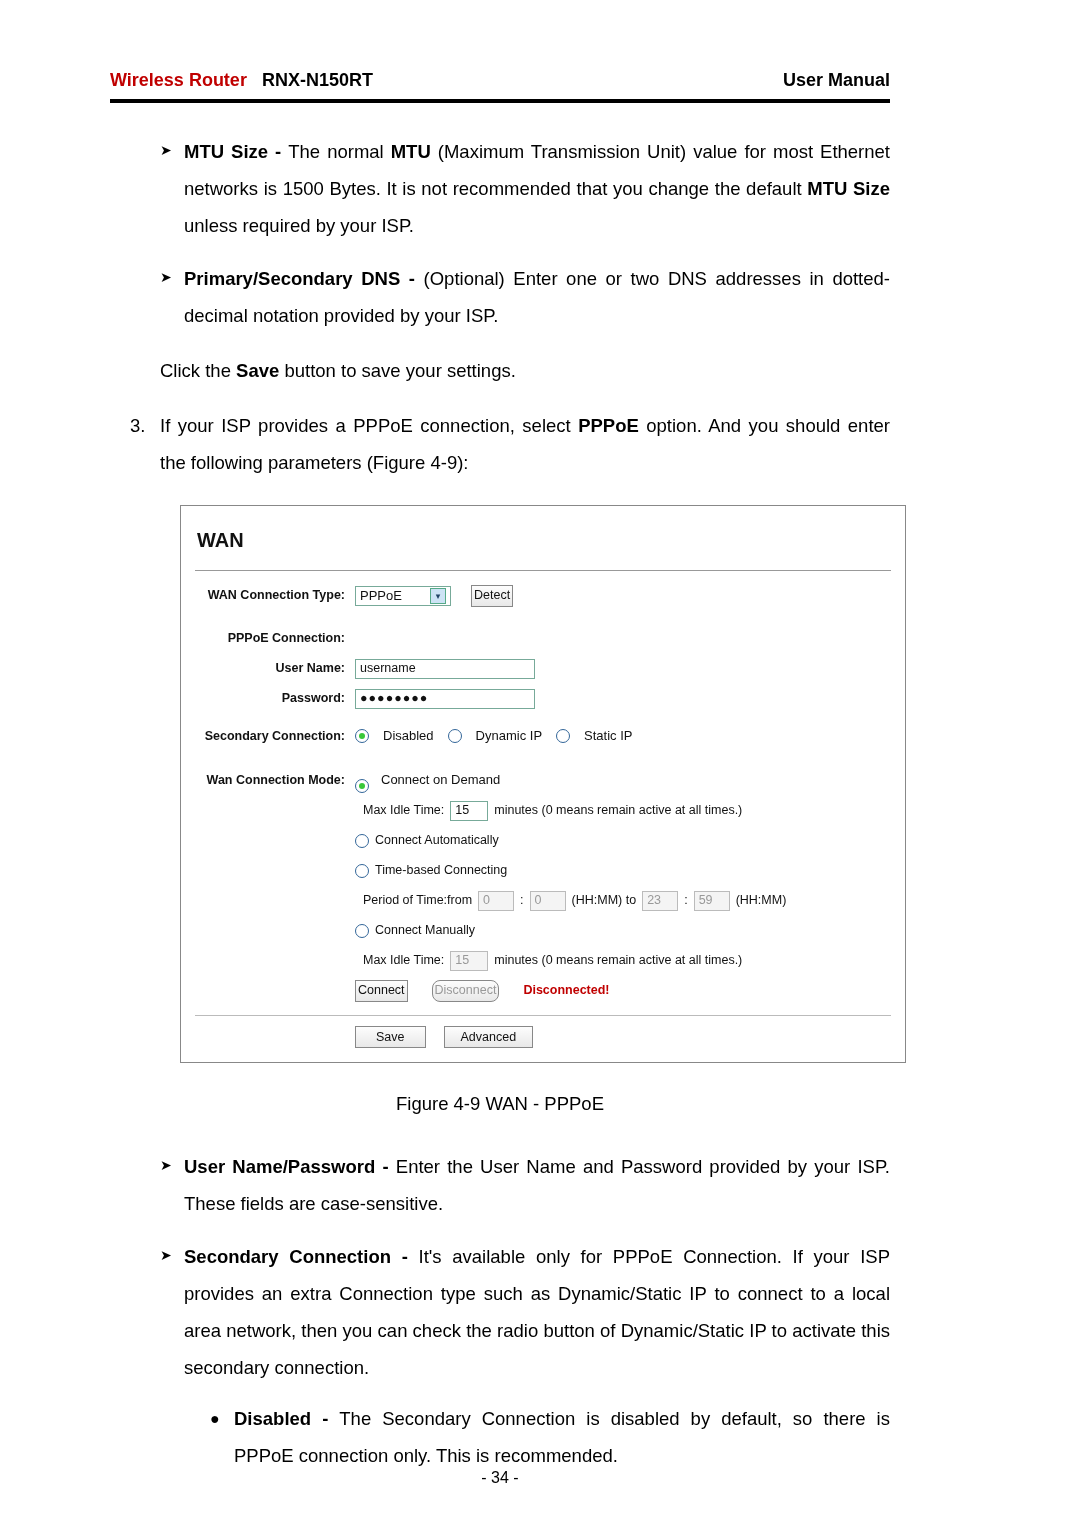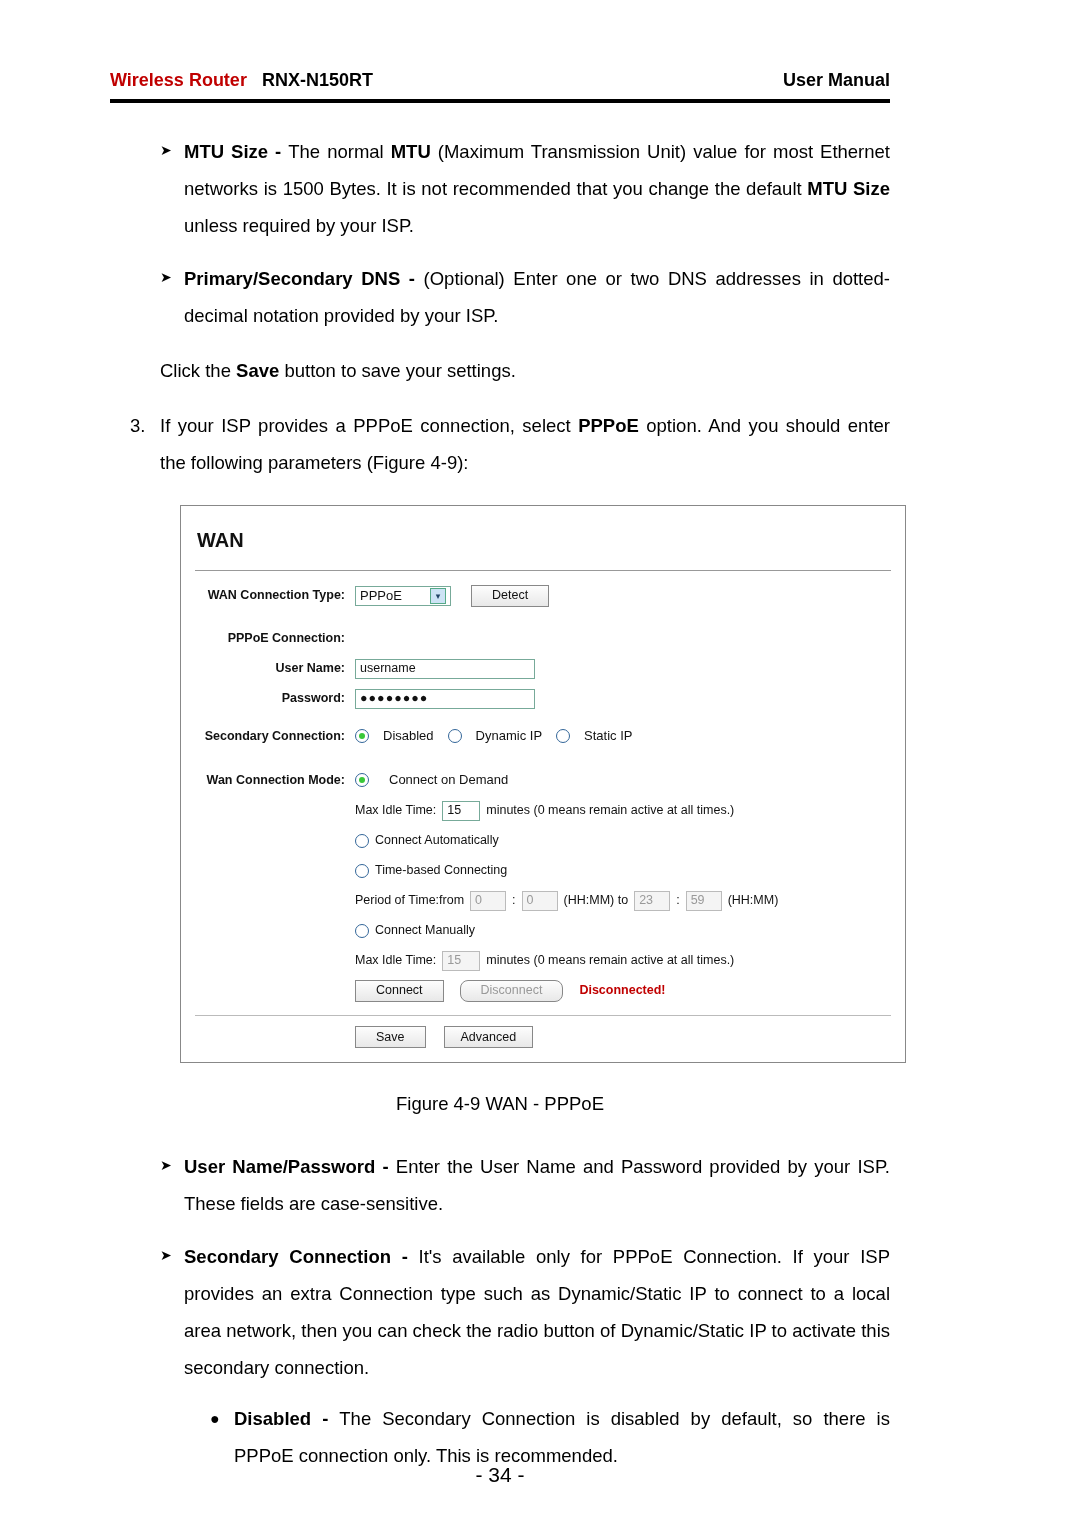--- a/index.html
+++ b/index.html
@@ -57,44 +57,44 @@
     display:inline-flex; align-items:center; justify-content:space-between;
     border:1px solid #7a9; background:#fff; height:20px; width:96px; padding:0 4px;
     box-sizing:border-box;
   }
   .sel .arrow {
     width:14px; height:14px; background:#cde3f5; border:1px solid #5a8;
     display:flex; align-items:center; justify-content:center; font-size:9px; color:#246;
   }
   .btn {
     border:1px solid #888; background:linear-gradient(#fdfdfd,#e8e8e8);
-    height:20px; padding:0 20px; display:inline-flex; align-items:center;
+    height:20px; padding:0 2px; display:inline-flex; align-items:center;
     font-size:12.5px;
   }
   .btn.disabled { color:#999;border-radius:8px; }
   .txt {
     border:1px solid #7a9; height:18px; padding:0 4px; background:#fff;
     font-size:12.5px; display:inline-flex; align-items:center;
   }
   .txt.disabled { background:#f4f4f4; color:#999; border-color:#bbb; }
   .radio {
     width:12px; height:12px; border:1px solid #369; border-radius:50%;
     display:inline-flex; align-items:center; justify-content:center; background:#fff;
     flex: none;
   }
   .radio.checked::after { content:""; width:6px; height:6px; background:#39c839; border-radius:50%; }
   .sub-row { margin-left: 160px; display:flex; align-items:center; gap:6px; margin-top:5px; font-size:12.5px; }
-  .sub-row .lbl { margin-left:0; }
+  .sub-row .lbl { margin-left:8px; }
   .status-text { color:#c00000; font-weight:bold; }
   .fig-hr2 { height:1px; background:#bbb; margin: 12px 0 10px 0; }
   .row-buttons { margin-left: 160px; display:flex; gap:18px; }
   .fig-caption { text-align:center; font-size:18.5px; margin: 22px 0 26px 0; }
   .inner-bullet { display:flex; padding-left: 50px; }
   .inner-mark { width:24px; flex:none; font-size:16px; line-height:2.4; }
-  .page-num { position:absolute; bottom:40px; left:0; right:0; text-align:center; font-size:21px;margin-top:48px; }
+  .page-num { position:absolute; bottom:40px; left:0; right:0; text-align:center; font-size:16px;margin-top:48px; }
 </style>
 </head>
 <body>
 
 <div class="page">
 
   <div class="header-row">
     <div class="header-left">
       <span class="wr">Wireless Router</span>
       <span class="model">RNX-N150RT</span>
@@ -172,21 +172,21 @@
           <span>Disabled</span>
           <span class="radio"></span>
           <span>Dynamic IP</span>
           <span class="radio"></span>
           <span>Static IP</span>
         </div>
       </div>
 
       <div class="form-row" style="margin-top:18px; align-items:flex-start;">
         <div class="form-label" style="padding-top:1px;">Wan Connection Mode:</div>
-        <div class="form-cell" style="gap:20px;">
+        <div class="form-cell" style="gap:12px;align-items:flex-end;">
           <span class="radio checked"></span>
           <span>Connect on Demand</span>
         </div>
       </div>
       <div class="sub-row">
         <span class="lbl">Max Idle Time:</span>
         <span class="txt" style="width:28px;">15</span>
         <span>minutes (0 means remain active at all times.)</span>
       </div>
       <div class="sub-row">
@@ -210,21 +210,21 @@
       </div>
       <div class="sub-row">
         <span class="radio"></span>
         <span>Connect Manually</span>
       </div>
       <div class="sub-row">
         <span class="lbl">Max Idle Time:</span>
         <span class="txt disabled" style="width:28px;">15</span>
         <span>minutes (0 means remain active at all times.)</span>
       </div>
-      <div class="sub-row" style="gap:16px;">
+      <div class="sub-row" style="gap:24px;">
         <span class="btn">Connect</span>
         <span class="btn disabled">Disconnect</span>
         <span class="status-text">Disconnected!</span>
       </div>
 
       <div class="fig-hr2"></div>
       <div class="row-buttons">
         <span class="btn" style="padding:0 20px;">Save</span>
         <span class="btn" style="padding:0 16px;">Advanced</span>
       </div>

